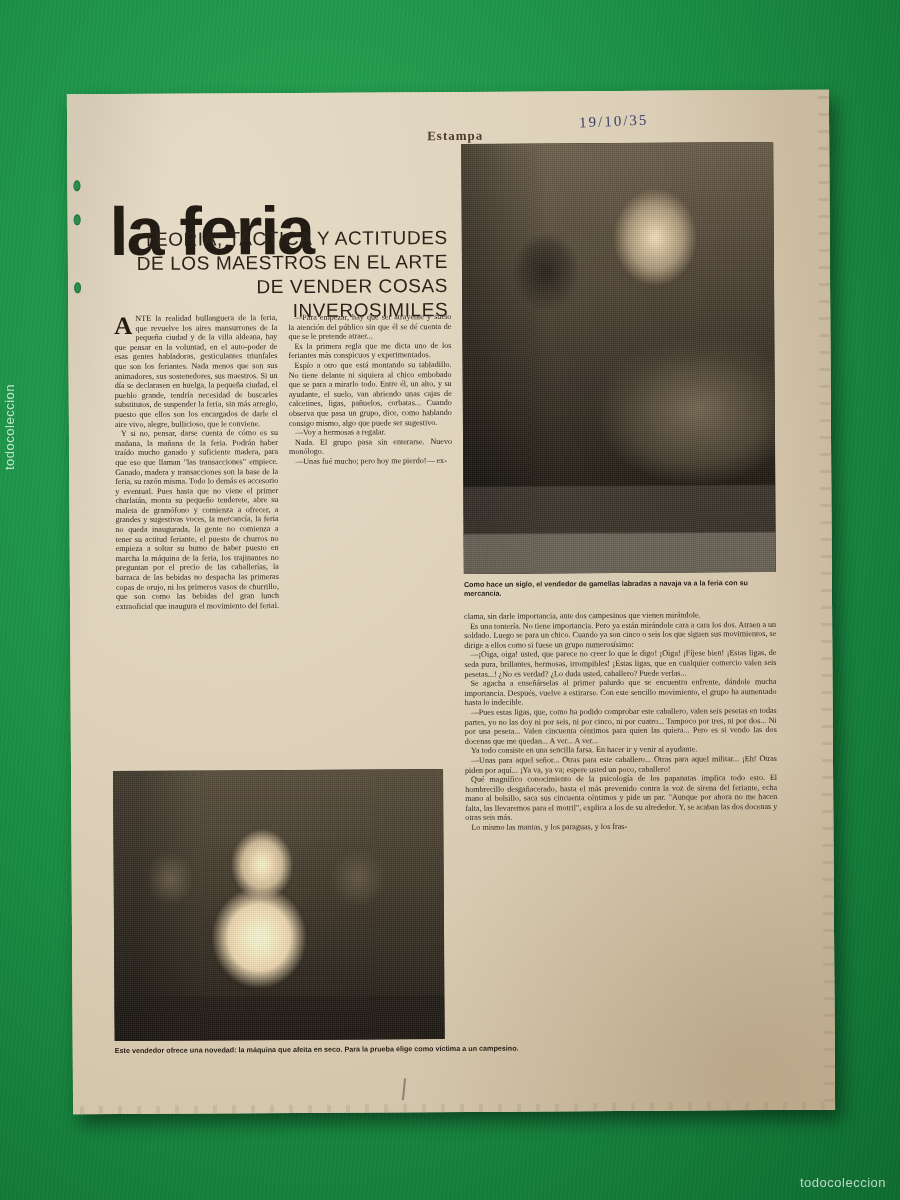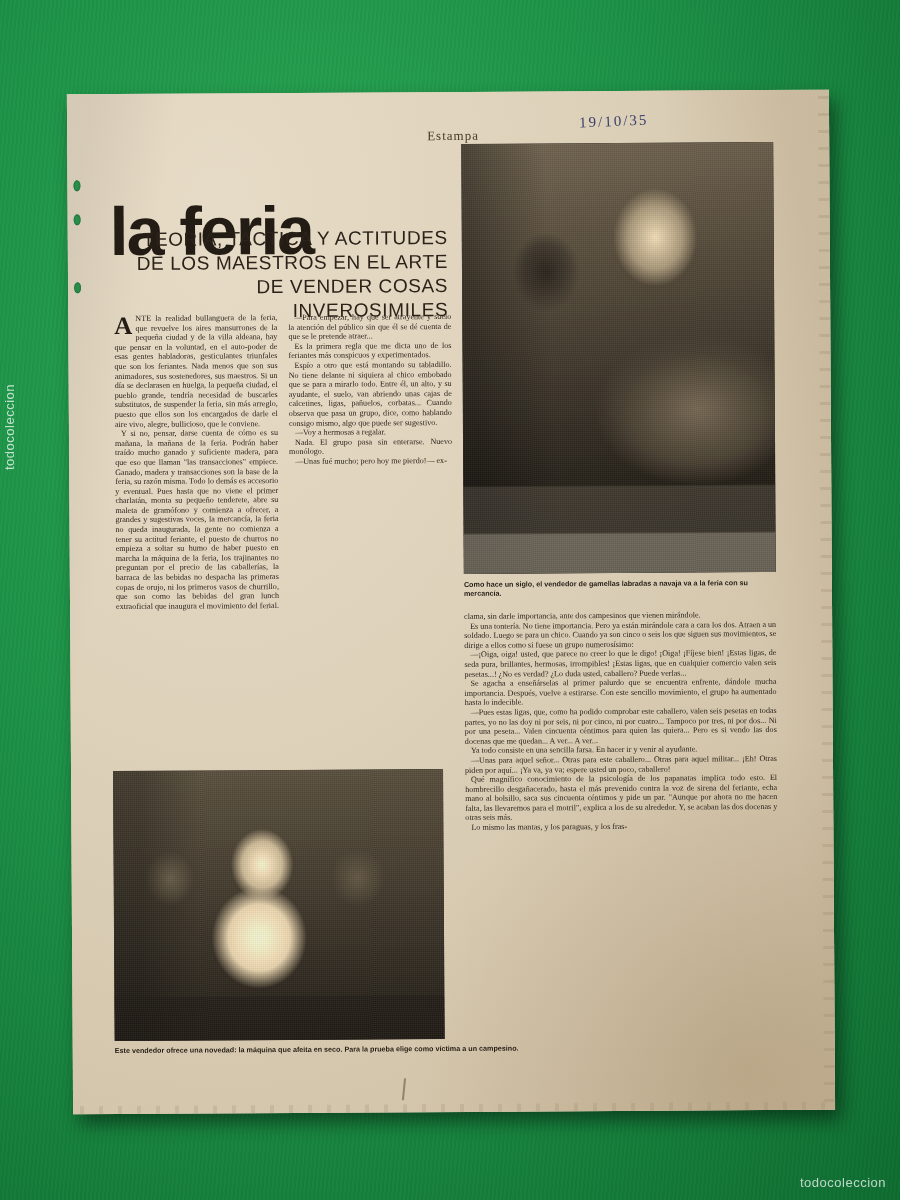--- a/index.html
+++ b/index.html
@@ -126,21 +126,21 @@
   }
 
   .masthead {
     position: absolute;
     left: 318px;
     top: 14px;
     font-family: "Liberation Serif", serif;
     font-size: 13px;
     letter-spacing: 1px;
     color: #4a3b2a;
-    font-weight: normal;
+    font-weight: bold;
   }
   .datestamp {
     position: absolute;
     left: 470px;
     top: 0px;
     font-family: "Liberation Serif", serif;
     font-size: 15px;
     color: #3a3f6b;
     letter-spacing: 2px;
     transform: rotate(-2deg);

